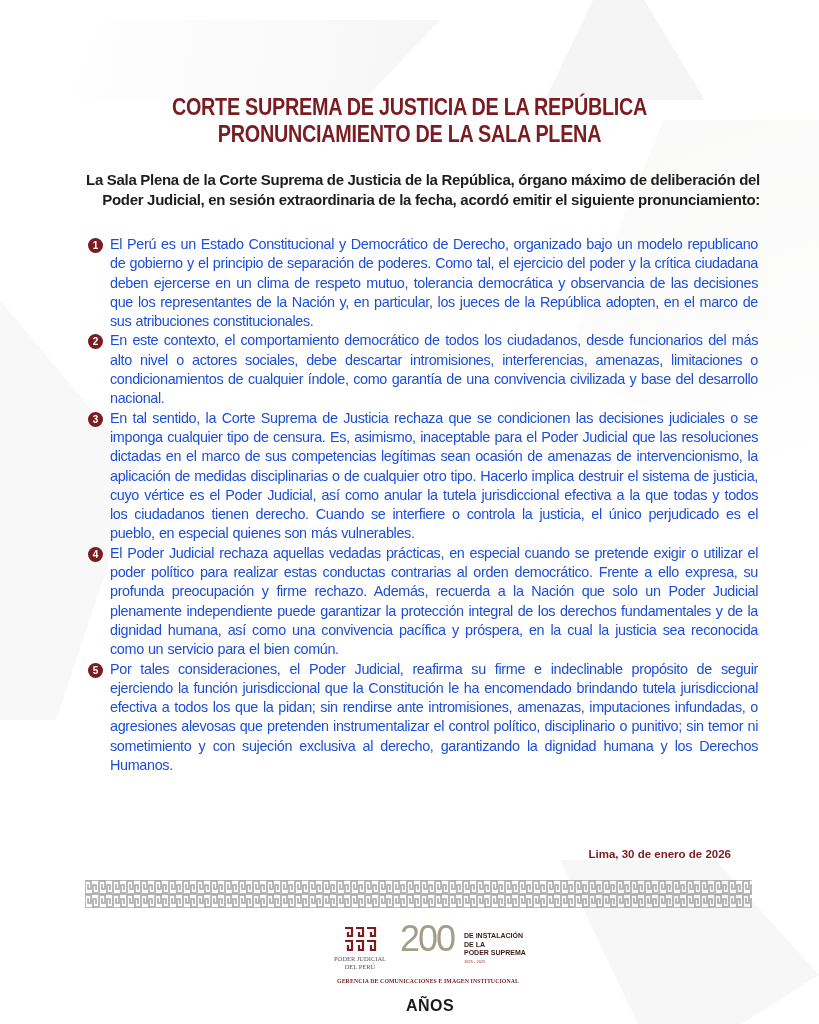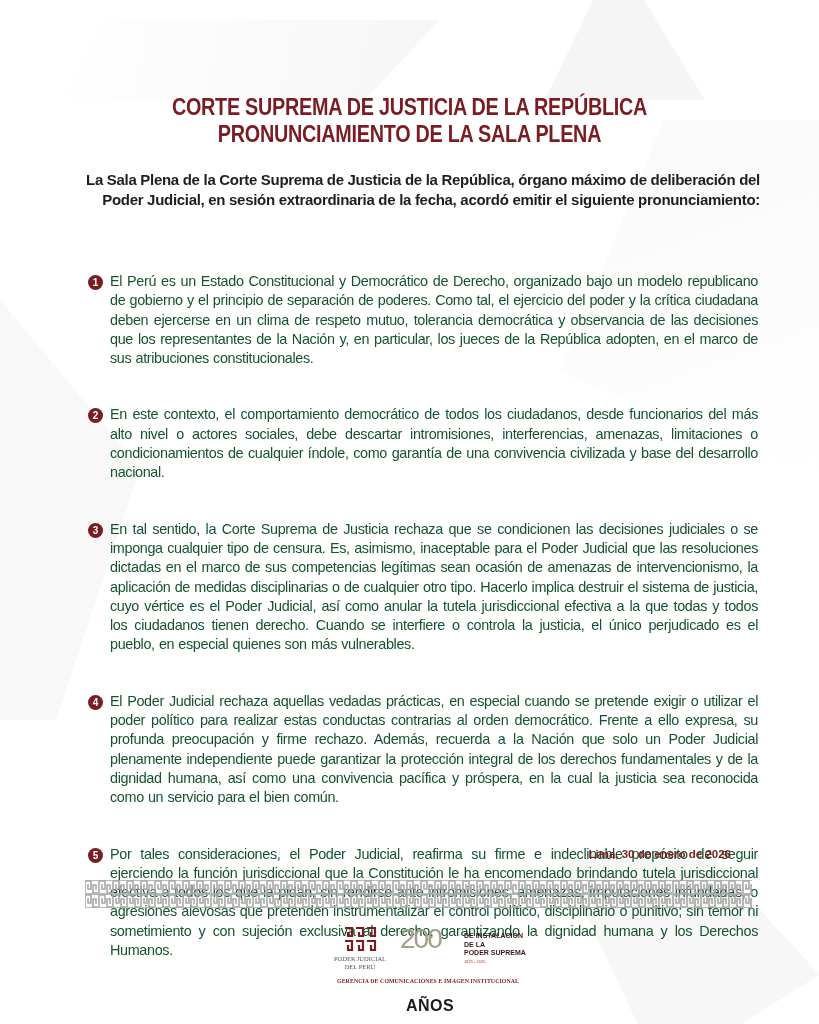--- a/index.html
+++ b/index.html
@@ -35,34 +35,34 @@
     text-align:right; letter-spacing:-0.3px;
   }
   .items { position:absolute; left:88px; top:235px; width:670px; }
   .item { position:relative; padding-left:22px; margin-bottom:0; }
   .num {
     position:absolute; left:0; top:3px; width:15px; height:15px; border-radius:50%;
     background:#7a1c22; color:#fff; font-size:10px; font-weight:bold;
     line-height:15px; text-align:center;
   }
   .item-text {
-    font-size:14.4px; line-height:19.3px; color:#14532d; text-align:justify;
-    letter-spacing:-0.35px; word-spacing:0.5px;margin-top:37px;
+    font-size:14.4px; line-height:19.3px; color:#1d4ed8; text-align:justify;
+    letter-spacing:-0.35px; word-spacing:0.5px;
   }
   .date {
     position:absolute; right:88px; top:848px; color:#7a1c22; font-weight:bold;
     font-size:11.5px;
   }
   .pattern { position:absolute; left:85px; top:880px; width:667px; height:28px; }
   .footer { position:absolute; left:330px; top:926px; width:210px; height:60px; }
   .pj-logo { position:absolute; left:12px; top:0; width:36px; height:28px; }
   .pj-name { position:absolute; left:0; top:29px; width:60px; text-align:center;
              font-family:"Liberation Serif", serif; font-size:6.5px; color:#555; line-height:8px; }
   .n200 { position:absolute; left:70px; top:-6px; font-family:"Liberation Sans", sans-serif;
-          font-size:28px; color:#a49d89; letter-spacing:-2px; line-height:38px; }
+          font-size:36px; color:#a49d89; letter-spacing:-2px; line-height:38px; }
   .anos { position:absolute; left:76px; top:26px; font-size:16px; font-weight:bold; color:#1b1b1b; letter-spacing:0.5px;margin-top:45px;}
   .inst { position:absolute; left:134px; top:6px; font-family:Liberation Sans, sans-serif; font-weight:bold;
           font-size:7px; line-height:8.5px; color:#3a1a1a; }
   .inst-small { font-size:4px; color:#b03030; font-weight:normal; }
   .gerencia { position:absolute; left:-2px; top:52px; width:200px; text-align:center;
               font-family:"Liberation Serif", serif; font-size:5.8px; font-weight:bold; color:#7a1c22; letter-spacing:0.1px; }
 </style>
 </head>
 <body>
 

